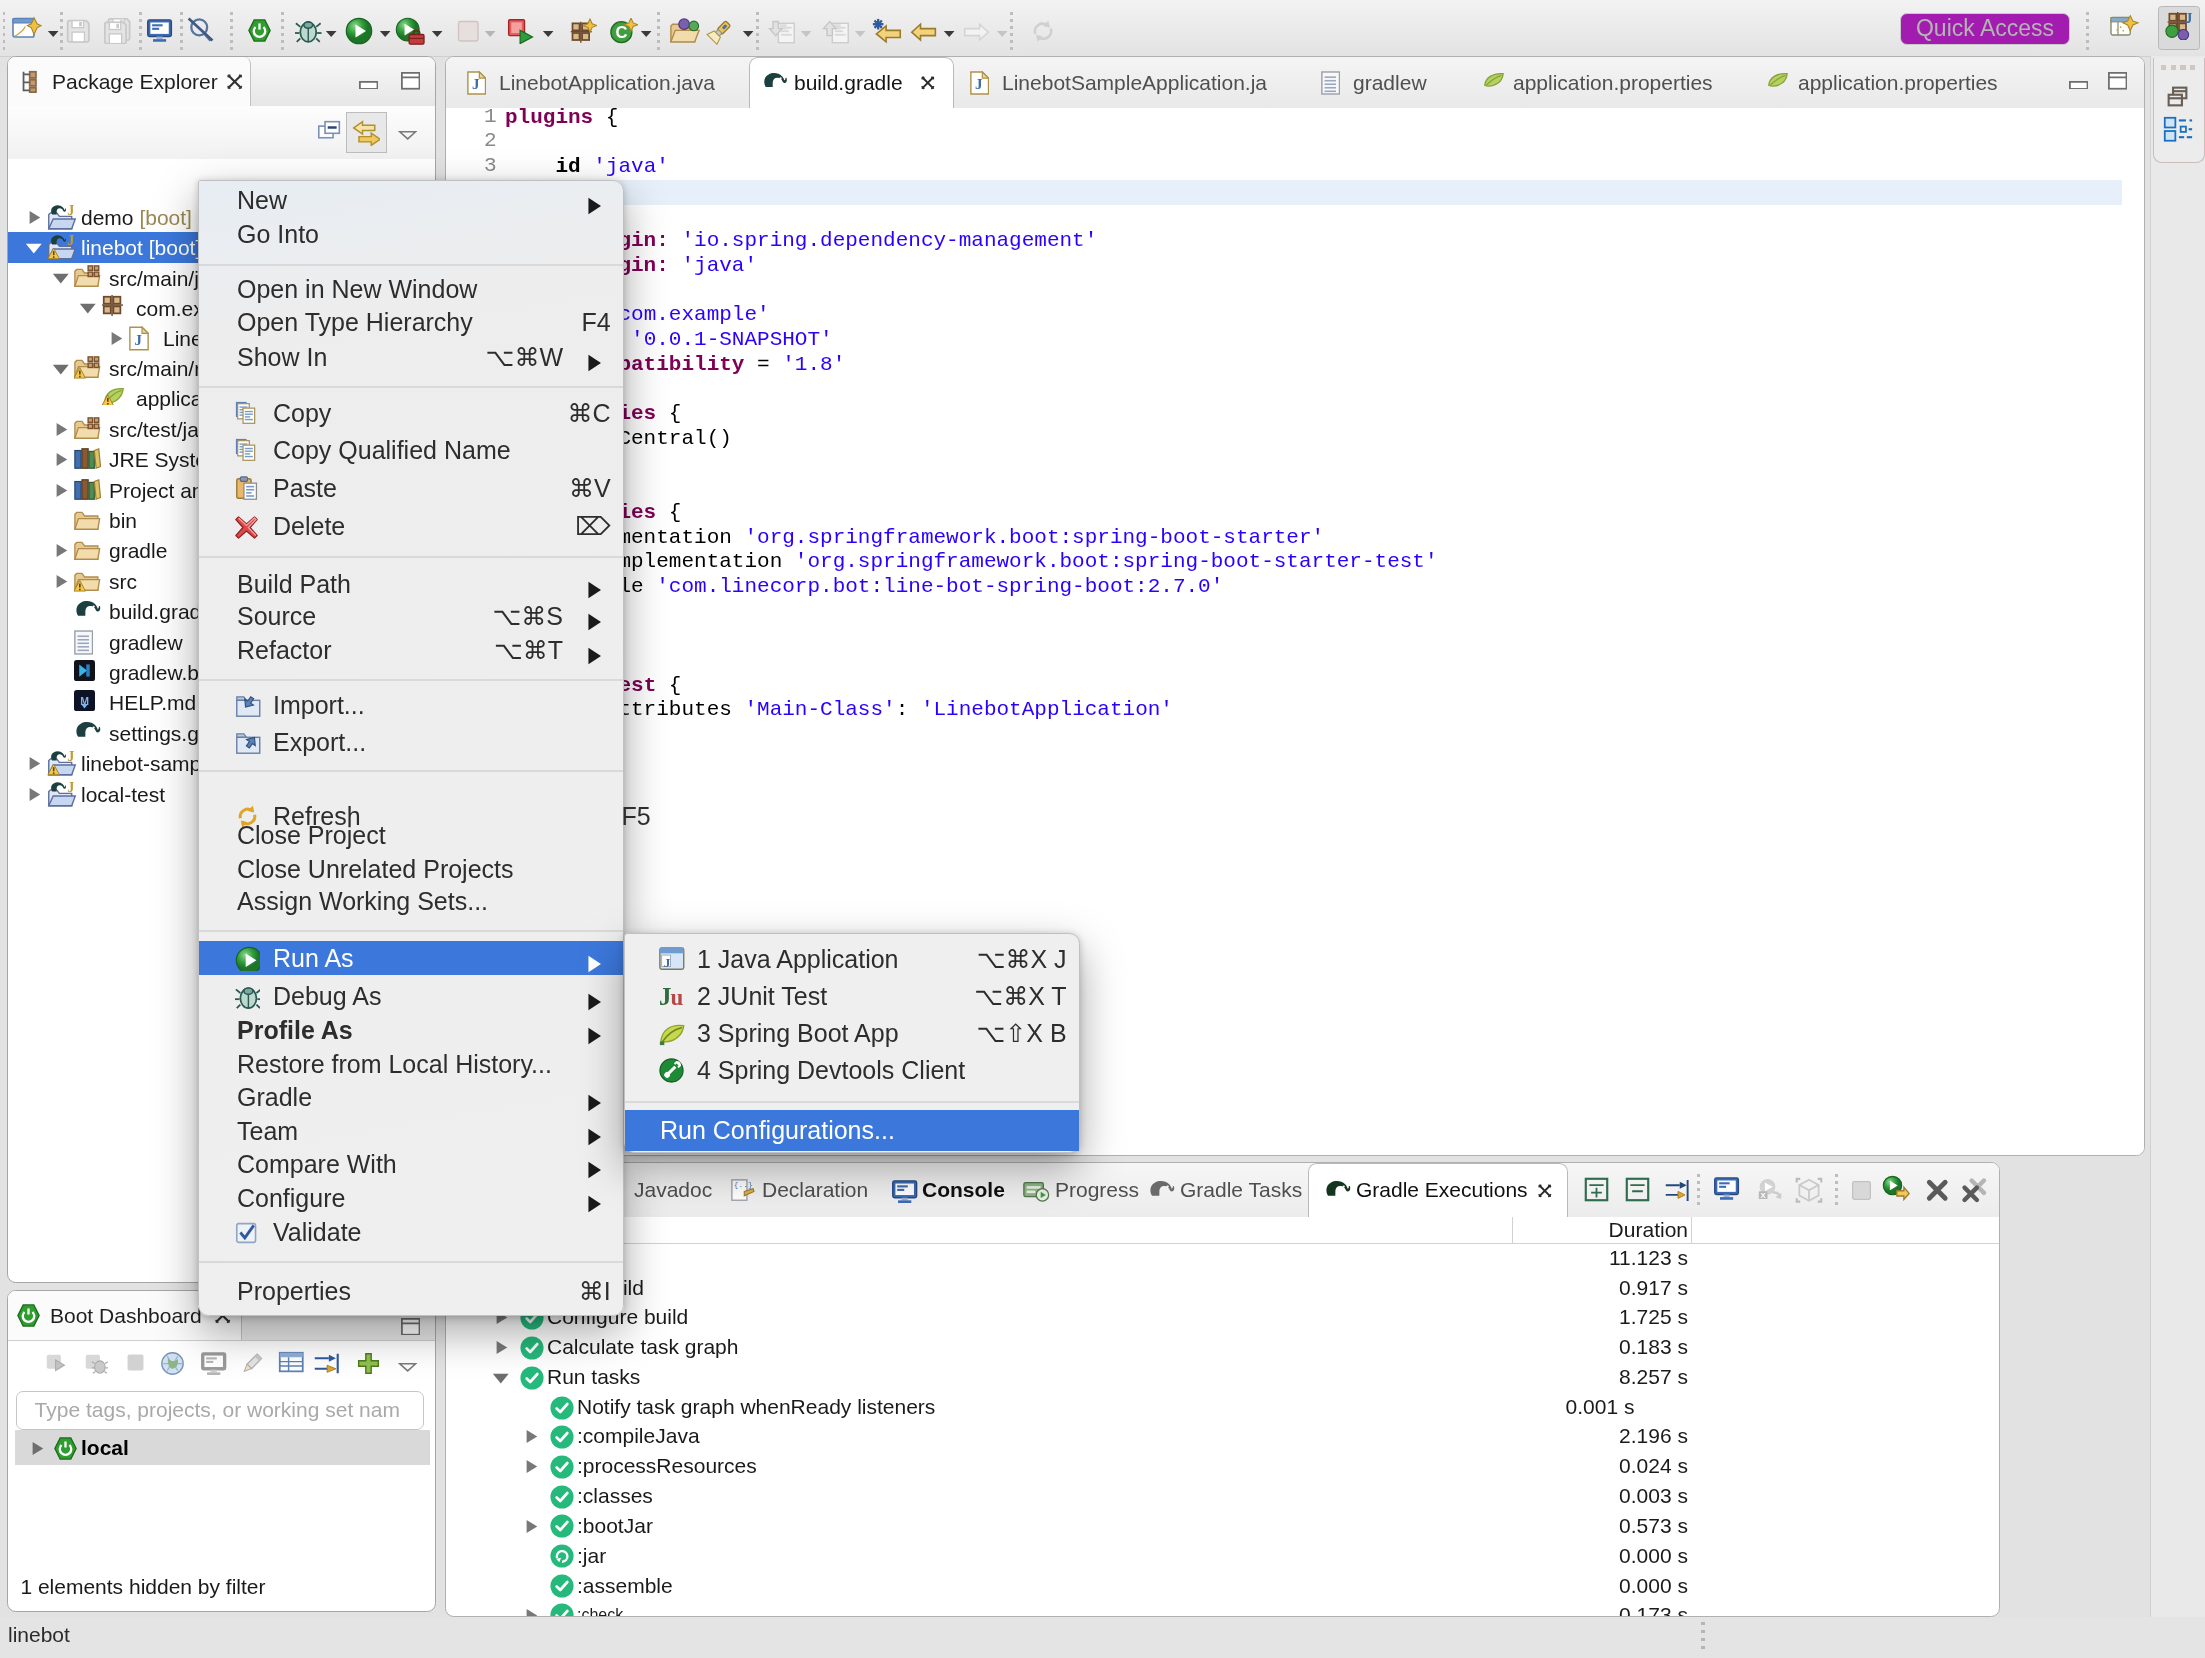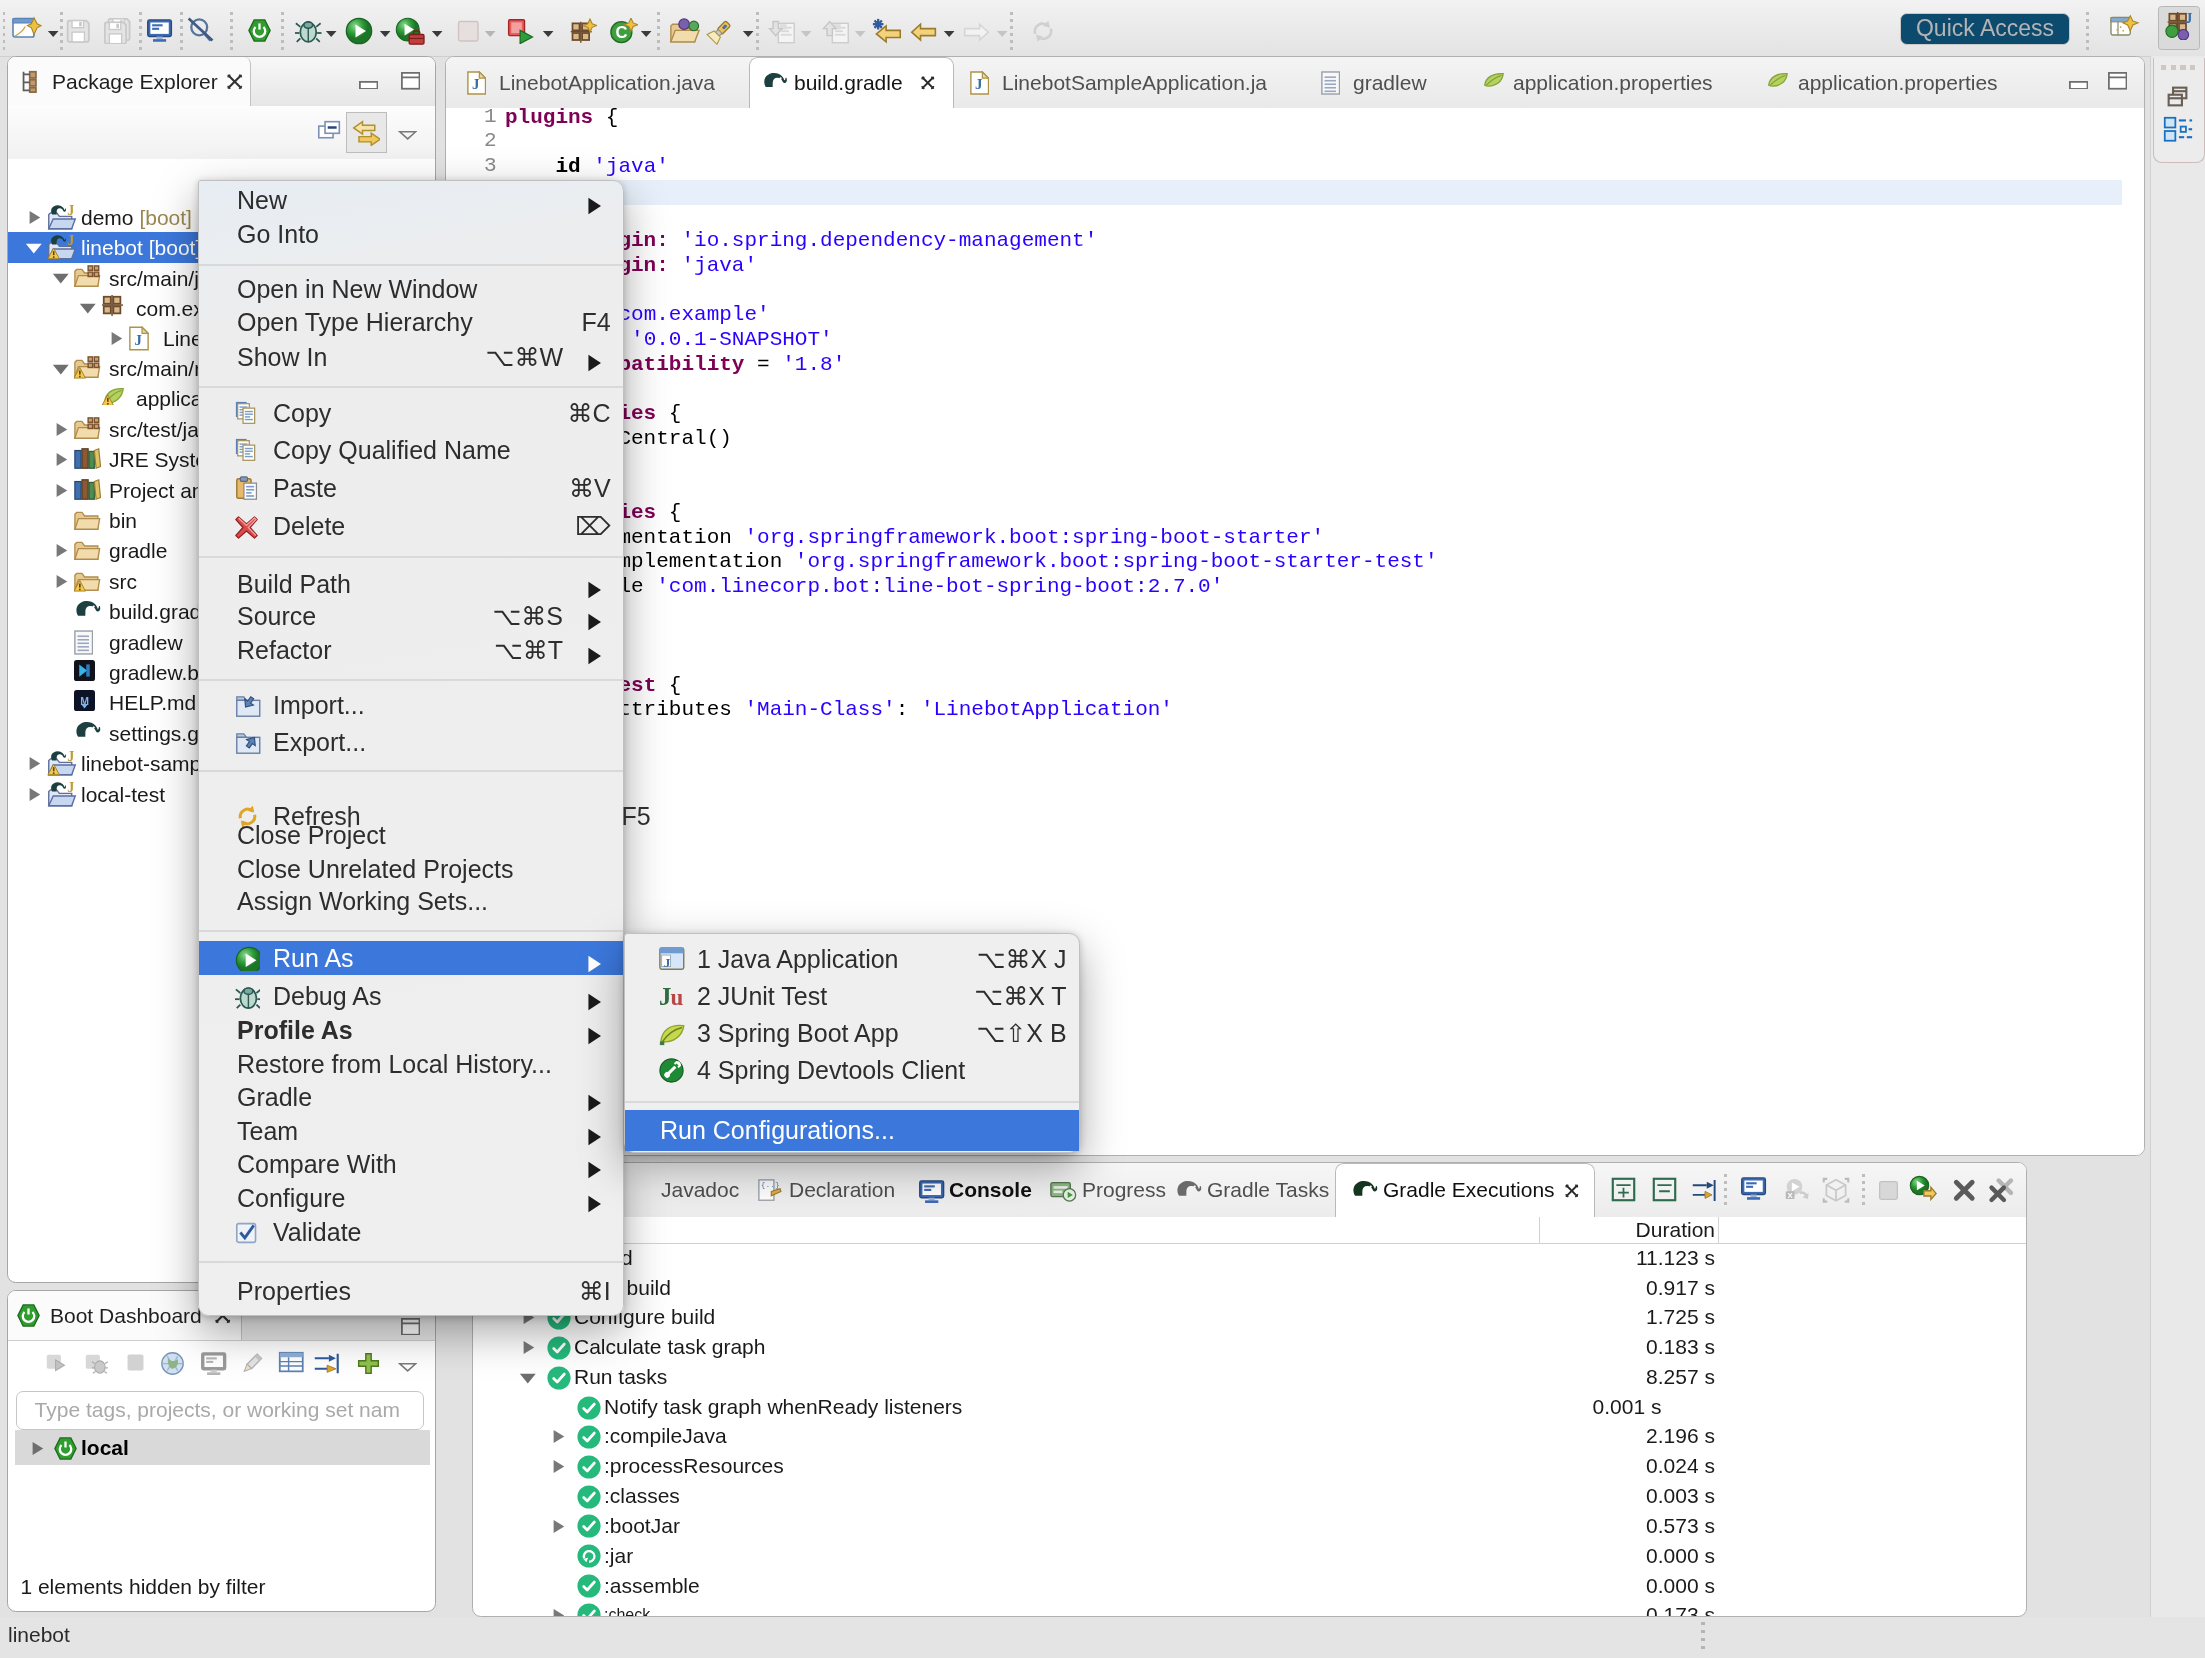--- a/index.html
+++ b/index.html
@@ -239,21 +239,21 @@
         <path d="M1 1 L13 1 L7.0 8 Z" fill="#c5c5c5"></path>
       </svg></div>
 <div class="toolbtn" style="left:1029px;top:17.6px;"><svg width="28" height="26.5" viewBox="0 0 32 30">
         <g fill="none" stroke="#d0d0d0" stroke-width="3">
           <path d="M7 18 A9 9 0 0 1 22 9"></path>
           <path d="M25 12 A9 9 0 0 1 10 21"></path>
         </g>
         <path d="M22 3 L24 11 L16 9 Z" fill="#d0d0d0"></path>
         <path d="M10 27 L8 19 L16 21 Z" fill="#d0d0d0"></path>
       </svg></div>
-<div class="abs" style="left:1900px;top:13.2px;width:170px;height:32px;background:#0c4a6e;border:1.8px solid #c9c9c9;border-radius:7px;box-sizing:border-box;color:#b4b4b4;font-size:23px;text-align:center;line-height:28px;">Quick Access</div>
+<div class="abs" style="left:1900px;top:13.2px;width:170px;height:32px;background:#a21caf;border:1.8px solid #c9c9c9;border-radius:7px;box-sizing:border-box;color:#b4b4b4;font-size:23px;text-align:center;line-height:28px;">Quick Access</div>
 <div class="abs" style="left:2110px;top:14px;"><svg width="30" height="28" viewBox="0 0 34 32">
         <rect x="1" y="4" width="22" height="20" rx="2" fill="#ffffff" stroke="#8a8a6a" stroke-width="1.6"></rect>
         <rect x="1" y="4" width="22" height="5" fill="#88a8cc" stroke="#8a8a6a" stroke-width="1.2"></rect>
         <line x1="9" y1="9" x2="9" y2="24" stroke="#8a8a6a" stroke-width="1.4"></line>
         <path d="M23 2 L26 8 L32 10 L26 12.5 L23 19 L20 12.5 L14.5 10 L20 8 Z" fill="#f0c040" stroke="#a8842a" stroke-width="1.2"></path>
         <circle cx="8" cy="18" r="1" fill="#caa54a"></circle>
         <circle cx="12" cy="15" r="1" fill="#caa54a"></circle>
         <circle cx="15" cy="19" r="1" fill="#caa54a"></circle>
       </svg></div>
 <div class="abs" style="left:2158px;top:6.2px;width:42px;height:44px;background:#dadada;border:1.8px solid #b8b8b8;border-radius:3.5px;box-sizing:border-box;"></div>
@@ -724,21 +724,21 @@
 <div class="abs code" style="left:59px;top:393px;height:25px;line-height:25px;">}</div>
 <div class="abs code" style="left:59px;top:443px;height:25px;line-height:25px;"><span class="k">dependencies</span> {</div>
 <div class="abs code" style="left:59px;top:468px;height:25px;line-height:25px;">    implementation <span class="s">'org.springframework.boot:spring-boot-starter'</span></div>
 <div class="abs code" style="left:59px;top:492px;height:25px;line-height:25px;">    testImplementation <span class="s">'org.springframework.boot:spring-boot-starter-test'</span></div>
 <div class="abs code" style="left:59px;top:517px;height:25px;line-height:25px;">    compile <span class="s">'com.linecorp.bot:line-bot-spring-boot:2.7.0'</span></div>
 <div class="abs code" style="left:59px;top:542px;height:25px;line-height:25px;">}</div>
 <div class="abs code" style="left:59px;top:591px;height:25px;line-height:25px;">bootJar {</div>
 <div class="abs code" style="left:59px;top:616px;height:25px;line-height:25px;">    <span class="k">manifest</span> {</div>
 <div class="abs code" style="left:59px;top:640px;height:25px;line-height:25px;">        attributes <span class="s">'Main-Class'</span>: <span class="s">'LinebotApplication'</span></div>
 </div>
-<div class="panel" style="left:472px;top:1162px;width:1555px;height:455px;border-color:#b0b0b0;">
+<div class="panel" style="left:445px;top:1162px;width:1555px;height:455px;border-color:#b0b0b0;">
 <div class="abs" style="left:0;top:0;width:1702px;height:54px;background:linear-gradient(#f6f6f6,#ececec);border-bottom:0.9px solid #cfcfcf;"></div>
 <div class="abs" style="left:188px;top:0;height:54px;line-height:54px;font-size:21px;color:#4f4f4f;font-weight:normal;white-space:nowrap;">Javadoc</div>
 <div class="abs" style="left:284px;top:16px;"><svg width="25" height="23" viewBox="0 0 28 26">
           <rect x="2" y="1" width="17" height="23" fill="#ffffff" stroke="#9aa0a8" stroke-width="1.5"></rect>
           <g fill="#5c82b5" font-family="Liberation Mono" font-size="9">
             <text x="4" y="9">{..}</text>
           </g>
           <path d="M16 14 L26 11 L27 14 L18 18 L16 19 Z" fill="#e0b048" stroke="#9c7a2a" stroke-width="1.2"></path>
         </svg></div>
       <div class="abs" style="left:316px;top:0;height:54px;line-height:54px;font-size:21px;color:#4f4f4f;font-weight:normal;white-space:nowrap;">Declaration</div>

